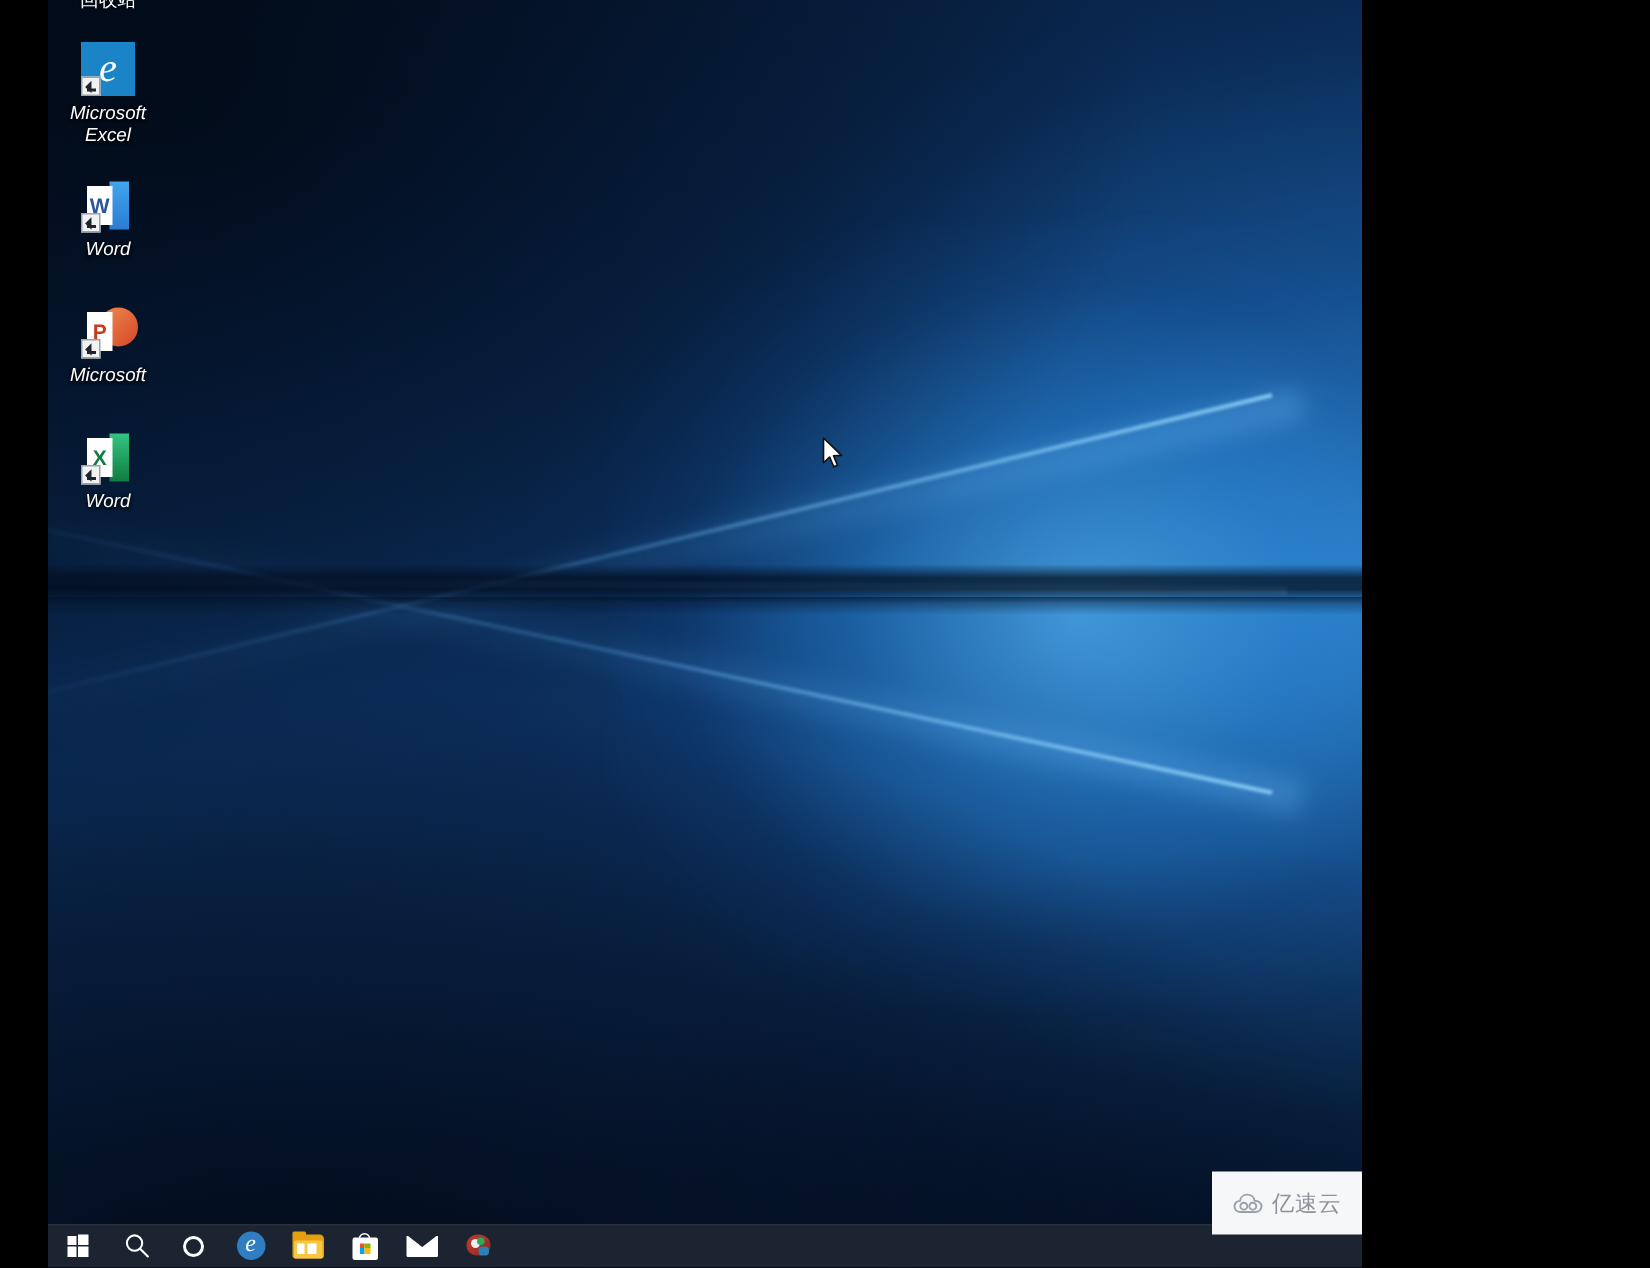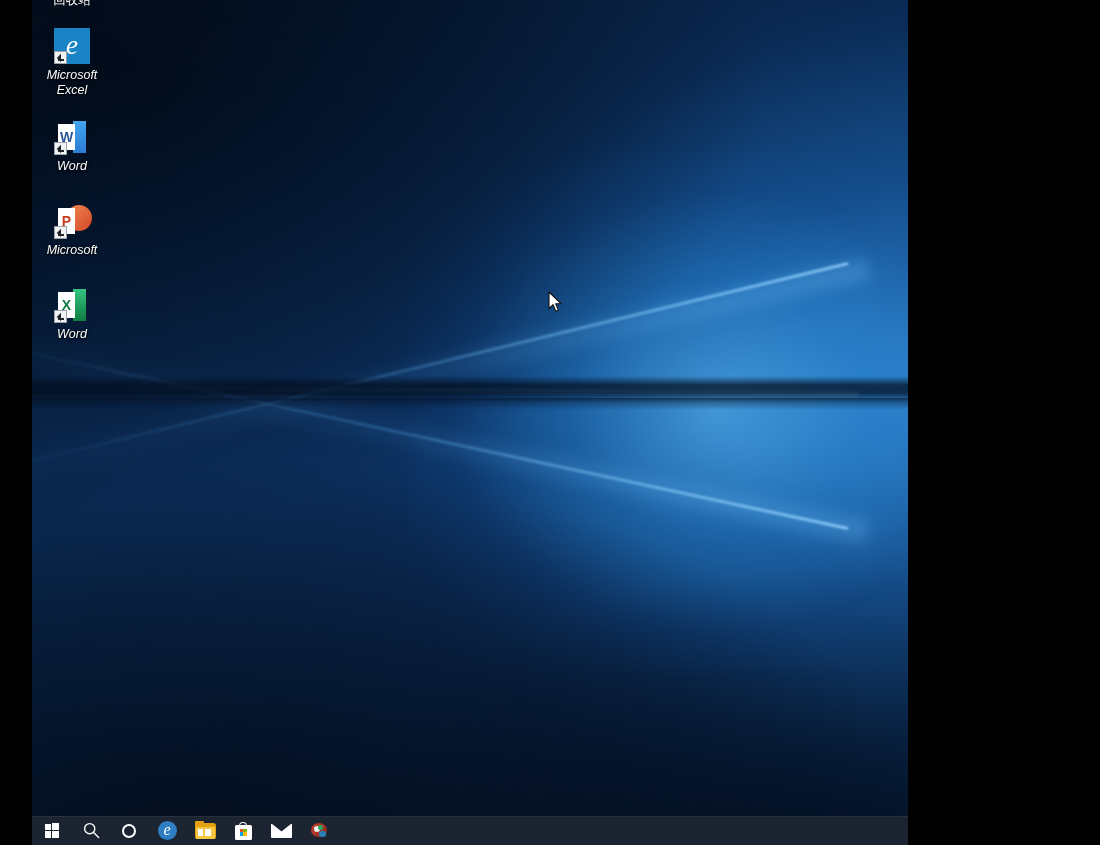--- a/index.html
+++ b/index.html
@@ -435,14 +435,24 @@
       <div class="tb-app">
         <div class="blob"></div>
         <div class="dot-w"></div>
         <div class="dot-g"></div>
         <div class="dot-b"></div>
       </div>
     </div>
 
   </div>
 
+  <div id="watermark">
+    <div class="wm-cloud">
+      <svg width="22" height="15" viewBox="0 0 22 15">
+        <path d="M5.2,13 C2.6,13 1,11.3 1,9.2 C1,7.2 2.6,5.6 4.7,5.6 C5,3.1 7,1.4 9.5,1.4 C12,1.4 14,3.1 14.4,5.5 C16.8,5.4 19,6.9 19,9.2 C19,11.4 17.2,13 14.8,13 Z" fill="none" stroke="#9aa0a8" stroke-width="1.25" stroke-linejoin="round"></path>
+        <circle cx="7.2" cy="9.1" r="2.3" fill="none" stroke="#9aa0a8" stroke-width="1.25"></circle>
+        <circle cx="13.2" cy="9.1" r="2.3" fill="none" stroke="#9aa0a8" stroke-width="1.25"></circle>
+      </svg>
+    </div>
+    <div class="wm-text">亿速云</div>
+  </div>
 
 </div>
 
 </body></html>

